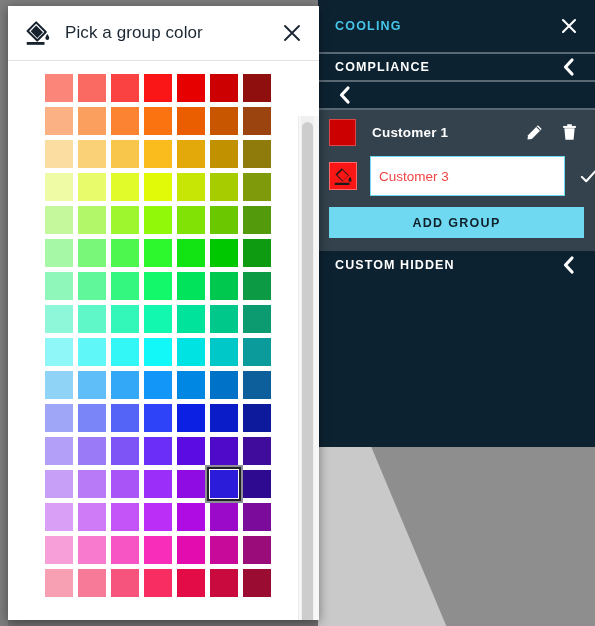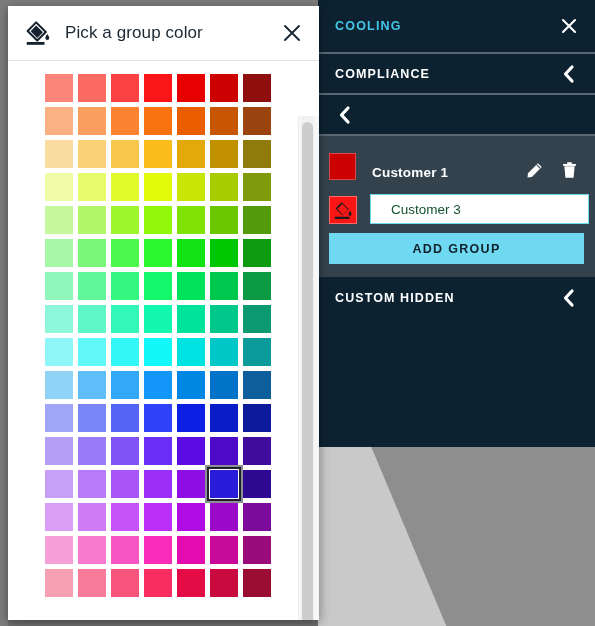--- a/index.html
+++ b/index.html
@@ -33,21 +33,21 @@
   #vp-topstrip{
     position:absolute;left:0;top:0;width:595px;height:6px;background:#7d7d7d;
   }
 
   
   #panel{
     position:absolute;right:0;top:0;width:277px;height:447px;
     background:#0d2231;
   }
   .sec{
-    position:relative;height:41px;
+    position:relative;height:28px;
     display:flex;align-items:center;
     padding:0 16px 0 17px;
     background:#0d2231;
     border-bottom:2px solid #5a6a74;
     box-sizing:border-box;
   }
   .sec.first{height:54px;border-bottom:2px solid #5a6a74;}
   .sec-title{
     font-size:12.5px;font-weight:bold;letter-spacing:1.1px;
     color:#ffffff;flex:1;white-space:nowrap;
@@ -55,21 +55,21 @@
   .sec.first .sec-title{color:#45c6e8;letter-spacing:1.2px;}
   .chev{width:20px;height:20px;position:relative;flex:0 0 auto;}
   .chev svg{display:block;}
 
   
   #rows{
     background:#33424d;
     padding:0;
   }
   .row{
-    height:44px;display:flex;align-items:flex-end;
+    height:44px;display:flex;align-items:center;
     padding:0 16px 0 11px;box-sizing:border-box;
     position:relative;
   }
   .swatch{
     width:27px;height:27px;flex:0 0 auto;
     border:1px solid rgba(255,255,255,.28);
     box-sizing:border-box;
   }
   .row-label{
     flex:1;margin-left:16px;color:#ffffff;
@@ -84,25 +84,25 @@
   .swatch-btn{
     width:28px;height:28px;flex:0 0 auto;
     background:#fb1616;
     border:1px solid #ff6b6b;
     box-sizing:border-box;
     display:flex;align-items:center;justify-content:center;
     cursor:pointer;
   }
   .name-input{
     flex:1;margin-left:13px;margin-right:14px;
-    height:30px;box-sizing:border-box;
+    height:40px;box-sizing:border-box;
     background:#ffffff;border:1px solid #6fd9f2;
-    color:#14532d;font-size:13.5px;
+    color:#ef4444;font-size:13.5px;
     font-family:"Liberation Sans", sans-serif;
-    padding:0 20px;outline:none;
+    padding:0 8px;outline:none;
   }
   .edit-actions{display:flex;align-items:center;gap:18px;}
 
   #addgroup-wrap{
     background:#33424d;padding:9px 11px 13px 11px;
   }
   #addgroup{
     display:block;width:100%;height:31px;
     background:#6fd9f2;border:none;
     color:#10212c;font-size:12.5px;font-weight:bold;

